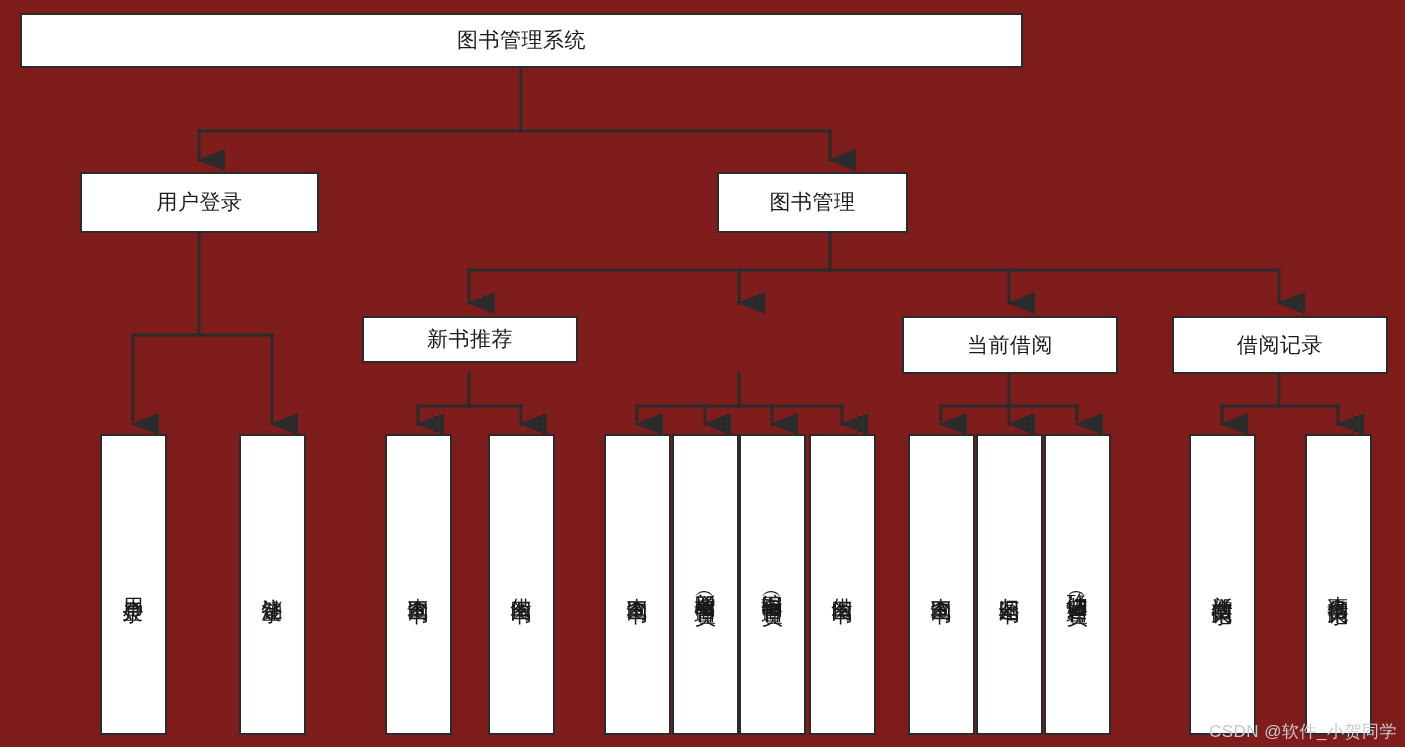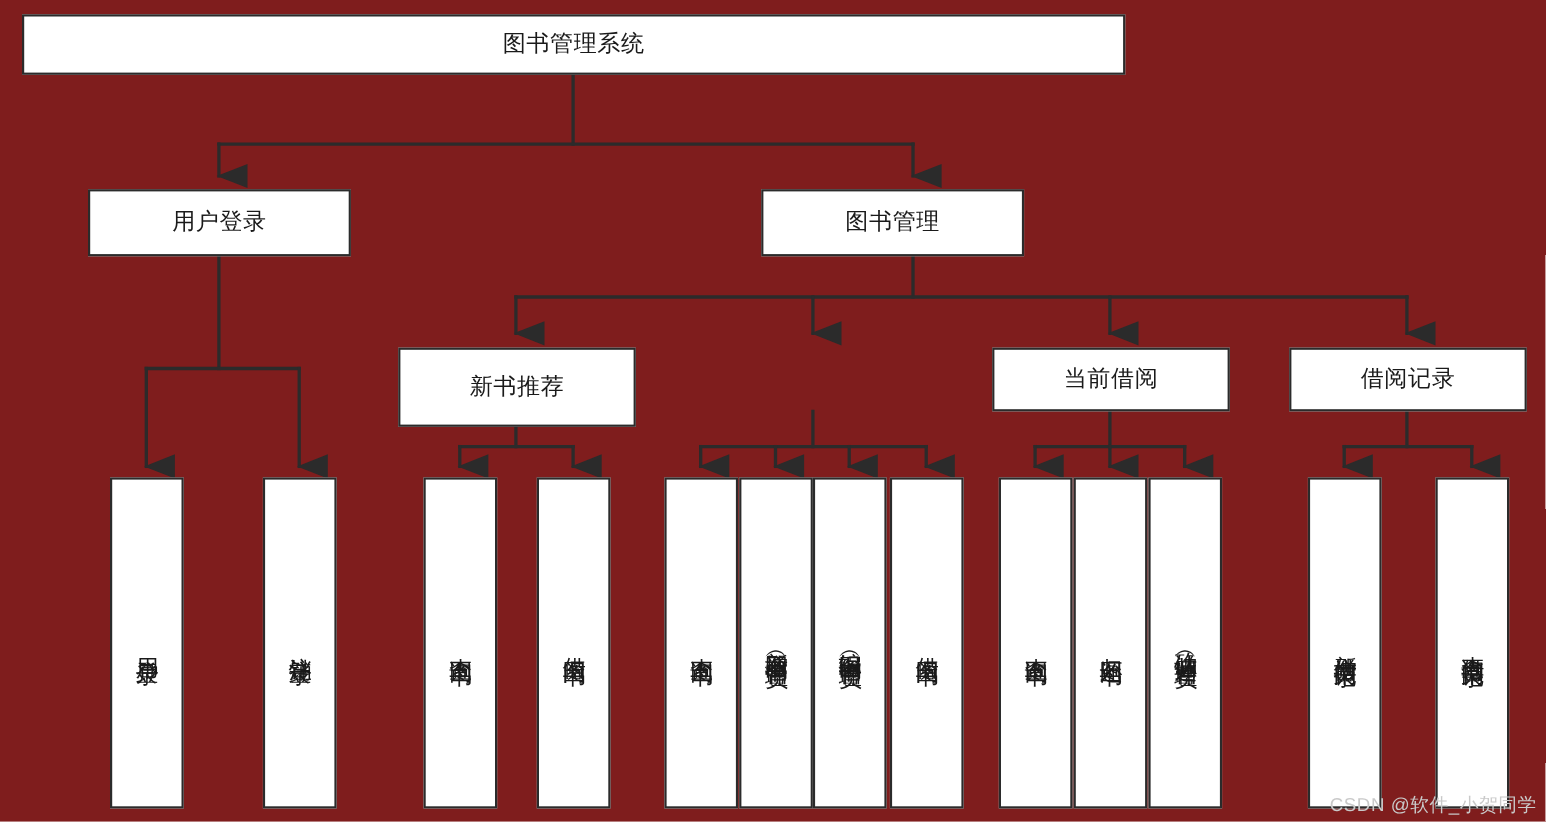--- a/index.html
+++ b/index.html
@@ -141,25 +141,25 @@
     </g>
   </svg>
 
   <div class="node root horiz" style="left:20px; top:13px; width:1003px; height:55px;">
     <span class="label">图书管理系统</span>
   </div>
 
   <div class="node horiz" style="left:80px; top:172px; width:239px; height:61px;">
     <span class="label">用户登录</span>
   </div>
-  <div class="node horiz" style="left:692px; top:172px; width:239px; height:61px;">
+  <div class="node horiz" style="left:717px; top:172px; width:191px; height:61px;">
     <span class="label">图书管理</span>
   </div>
 
-  <div class="node horiz" style="left:362px; top:316px; width:216px; height:72px;">
+  <div class="node horiz" style="left:362px; top:316px; width:216px; height:47px;">
     <span class="label">新书推荐</span>
   </div>
   <div class="node horiz" style="left:902px; top:316px; width:216px; height:58px;">
     <span class="label">当前借阅</span>
   </div>
   <div class="node horiz" style="left:1172px; top:316px; width:216px; height:58px;">
     <span class="label">借阅记录</span>
   </div>
 
   <div class="node vert" style="left:100px; top:434px; width:67px; height:301px;">

